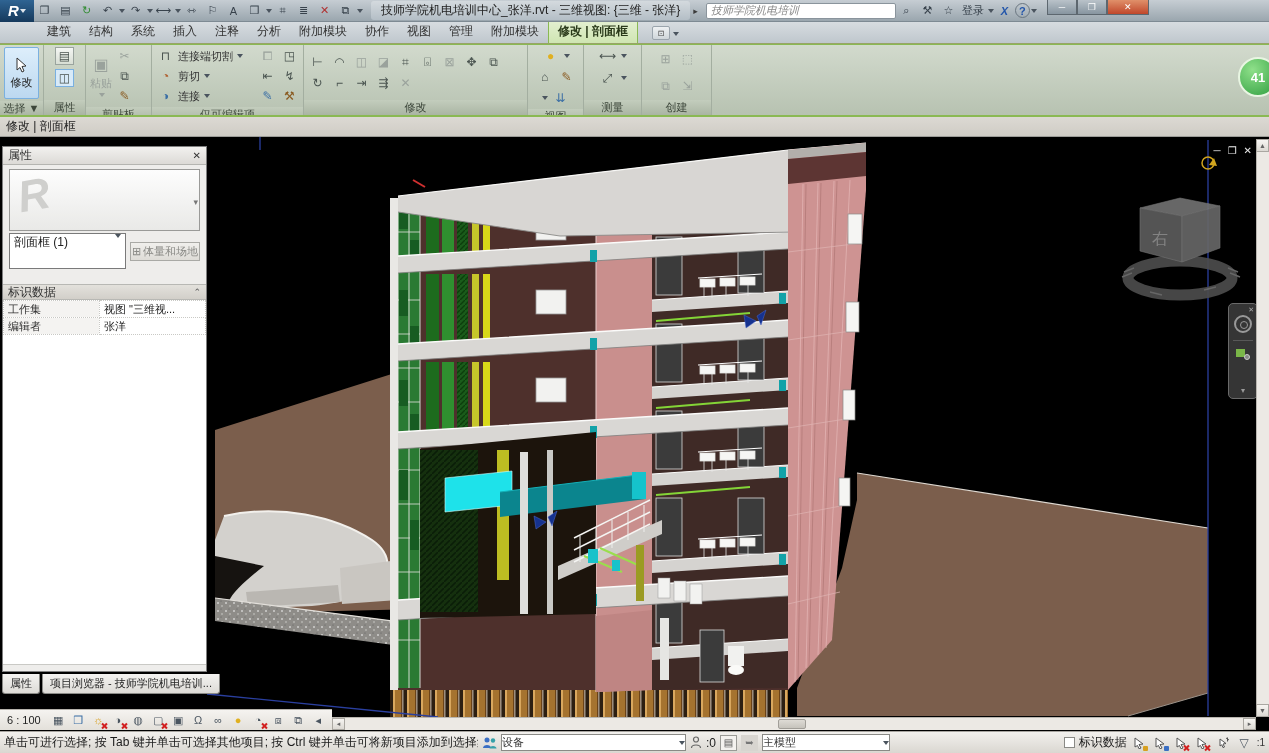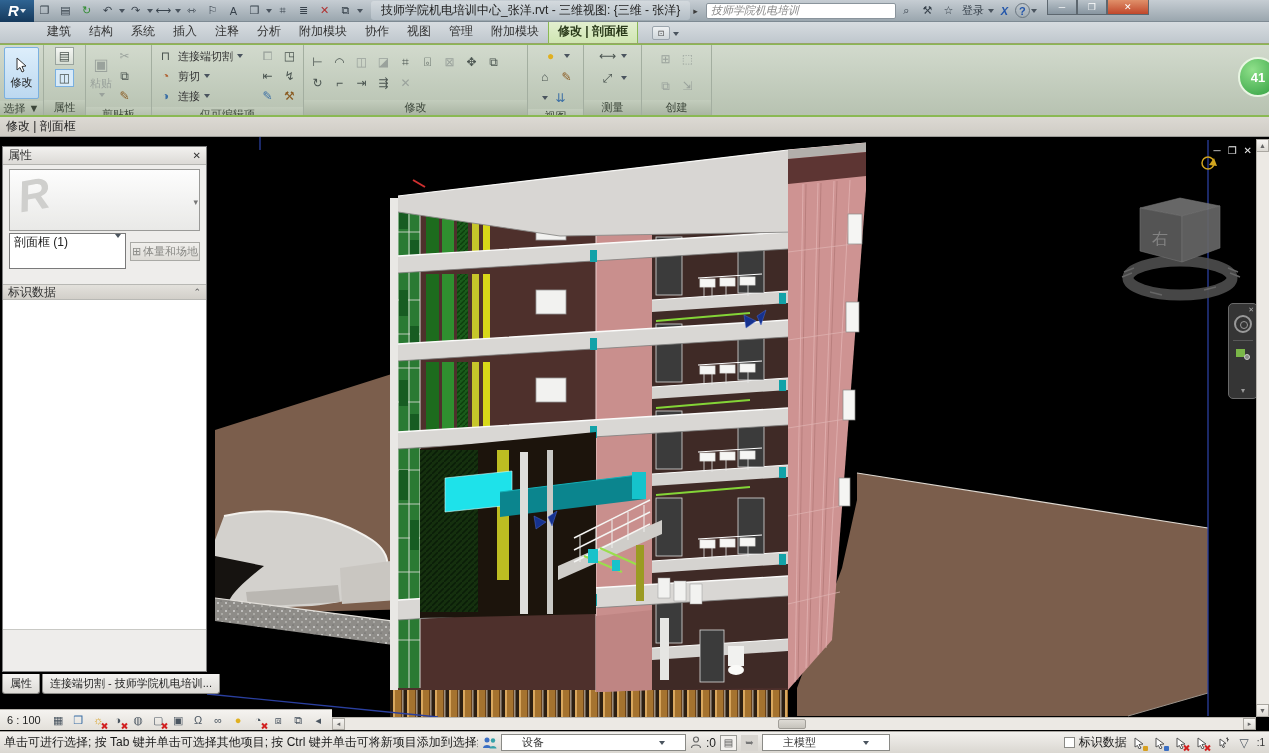--- a/index.html
+++ b/index.html
@@ -74,21 +74,21 @@
 
 #vcb{position:absolute;left:0;bottom:1px;width:332px;height:21px;background:linear-gradient(#f5f3f0,#e3e0da);border-top:1px solid #b5b2ac;display:flex;align-items:center;padding:0 4px;gap:1px}
 #vcb .scale{font-size:11px;color:#222;border:1px solid transparent;padding:0 6px 0 2px;white-space:nowrap}
 .vi{position:relative;width:19px;height:18px;display:flex;align-items:center;justify-content:center;font-size:11px;color:#4a5560}
 .rx:before,.rx:after{content:"";position:absolute;right:0px;bottom:2px;width:7px;height:2px;background:#d22020}
 .rx:before{transform:rotate(45deg)}
 .rx:after{transform:rotate(-45deg)}
 
 #statusbar{height:22px;background:linear-gradient(#f2f0ed,#dad7d1);border-top:1px solid #a8a5a0;display:flex;align-items:center;padding:0 4px;font-size:12px;color:#1a1a1a;gap:4px}
 #sb-hint{width:474px;white-space:nowrap;overflow:hidden}
-.combo{height:17px;background:#fff;border:1px solid #8a8a86;display:flex;align-items:center;padding:0 20px;font-size:11px;color:#333}
+.combo{height:17px;background:#fff;border:1px solid #8a8a86;display:flex;align-items:center;padding:0 0;font-size:11px;color:#333}
 .combo .car{margin-left:auto}
 .sico{width:17px;height:16px;display:flex;align-items:center;justify-content:center;position:relative}
 .chk{width:11px;height:11px;border:1px solid #8a8a86;background:#fff}
 svg text{font-family:"Liberation Sans",sans-serif}
 </style>
 </head>
 <body>
 
 <div id="titlebar">
   <div id="app-r">
@@ -543,25 +543,37 @@
       </div>
       <div id="edit-type">
         <span>⊞</span>
         <span>体量和场地</span>
       </div>
     </div>
     <div id="grp-id">
       <span>标识数据</span>
       <span class="ch">⌃</span>
     </div>
+    <table class="ptab">
+      <tbody>
+          <tr>
+        <td class="lab">工作集</td>
+        <td class="val">视图 "三维视...</td>
+      </tr>
+      <tr>
+        <td class="lab">编辑者</td>
+        <td class="val" bind="">张洋</td>
+      </tr>
+    </tbody>
+      </table>
     <div id="pal-fill"></div>
   </div>
   <div id="paltabs">
     <span class="paltab">属性</span>
-    <span class="paltab">连接端切割 - 技师学院机电培训...</span>
+    <span class="paltab">项目浏览器 - 技师学院机电培训...</span>
   </div>
 
   <div id="vscroll">
     <div class="sbtn" style="top:0;right:0">▲</div>
     <div class="sbtn" style="bottom:0;right:0">▼</div>
   </div>
   <div id="hscroll">
     <div class="sbtn" style="left:0;top:0;height:12px">◂</div>
     <div class="sbtn" style="right:0;top:0;height:12px">▸</div>
     <div id="hthumb"></div>

